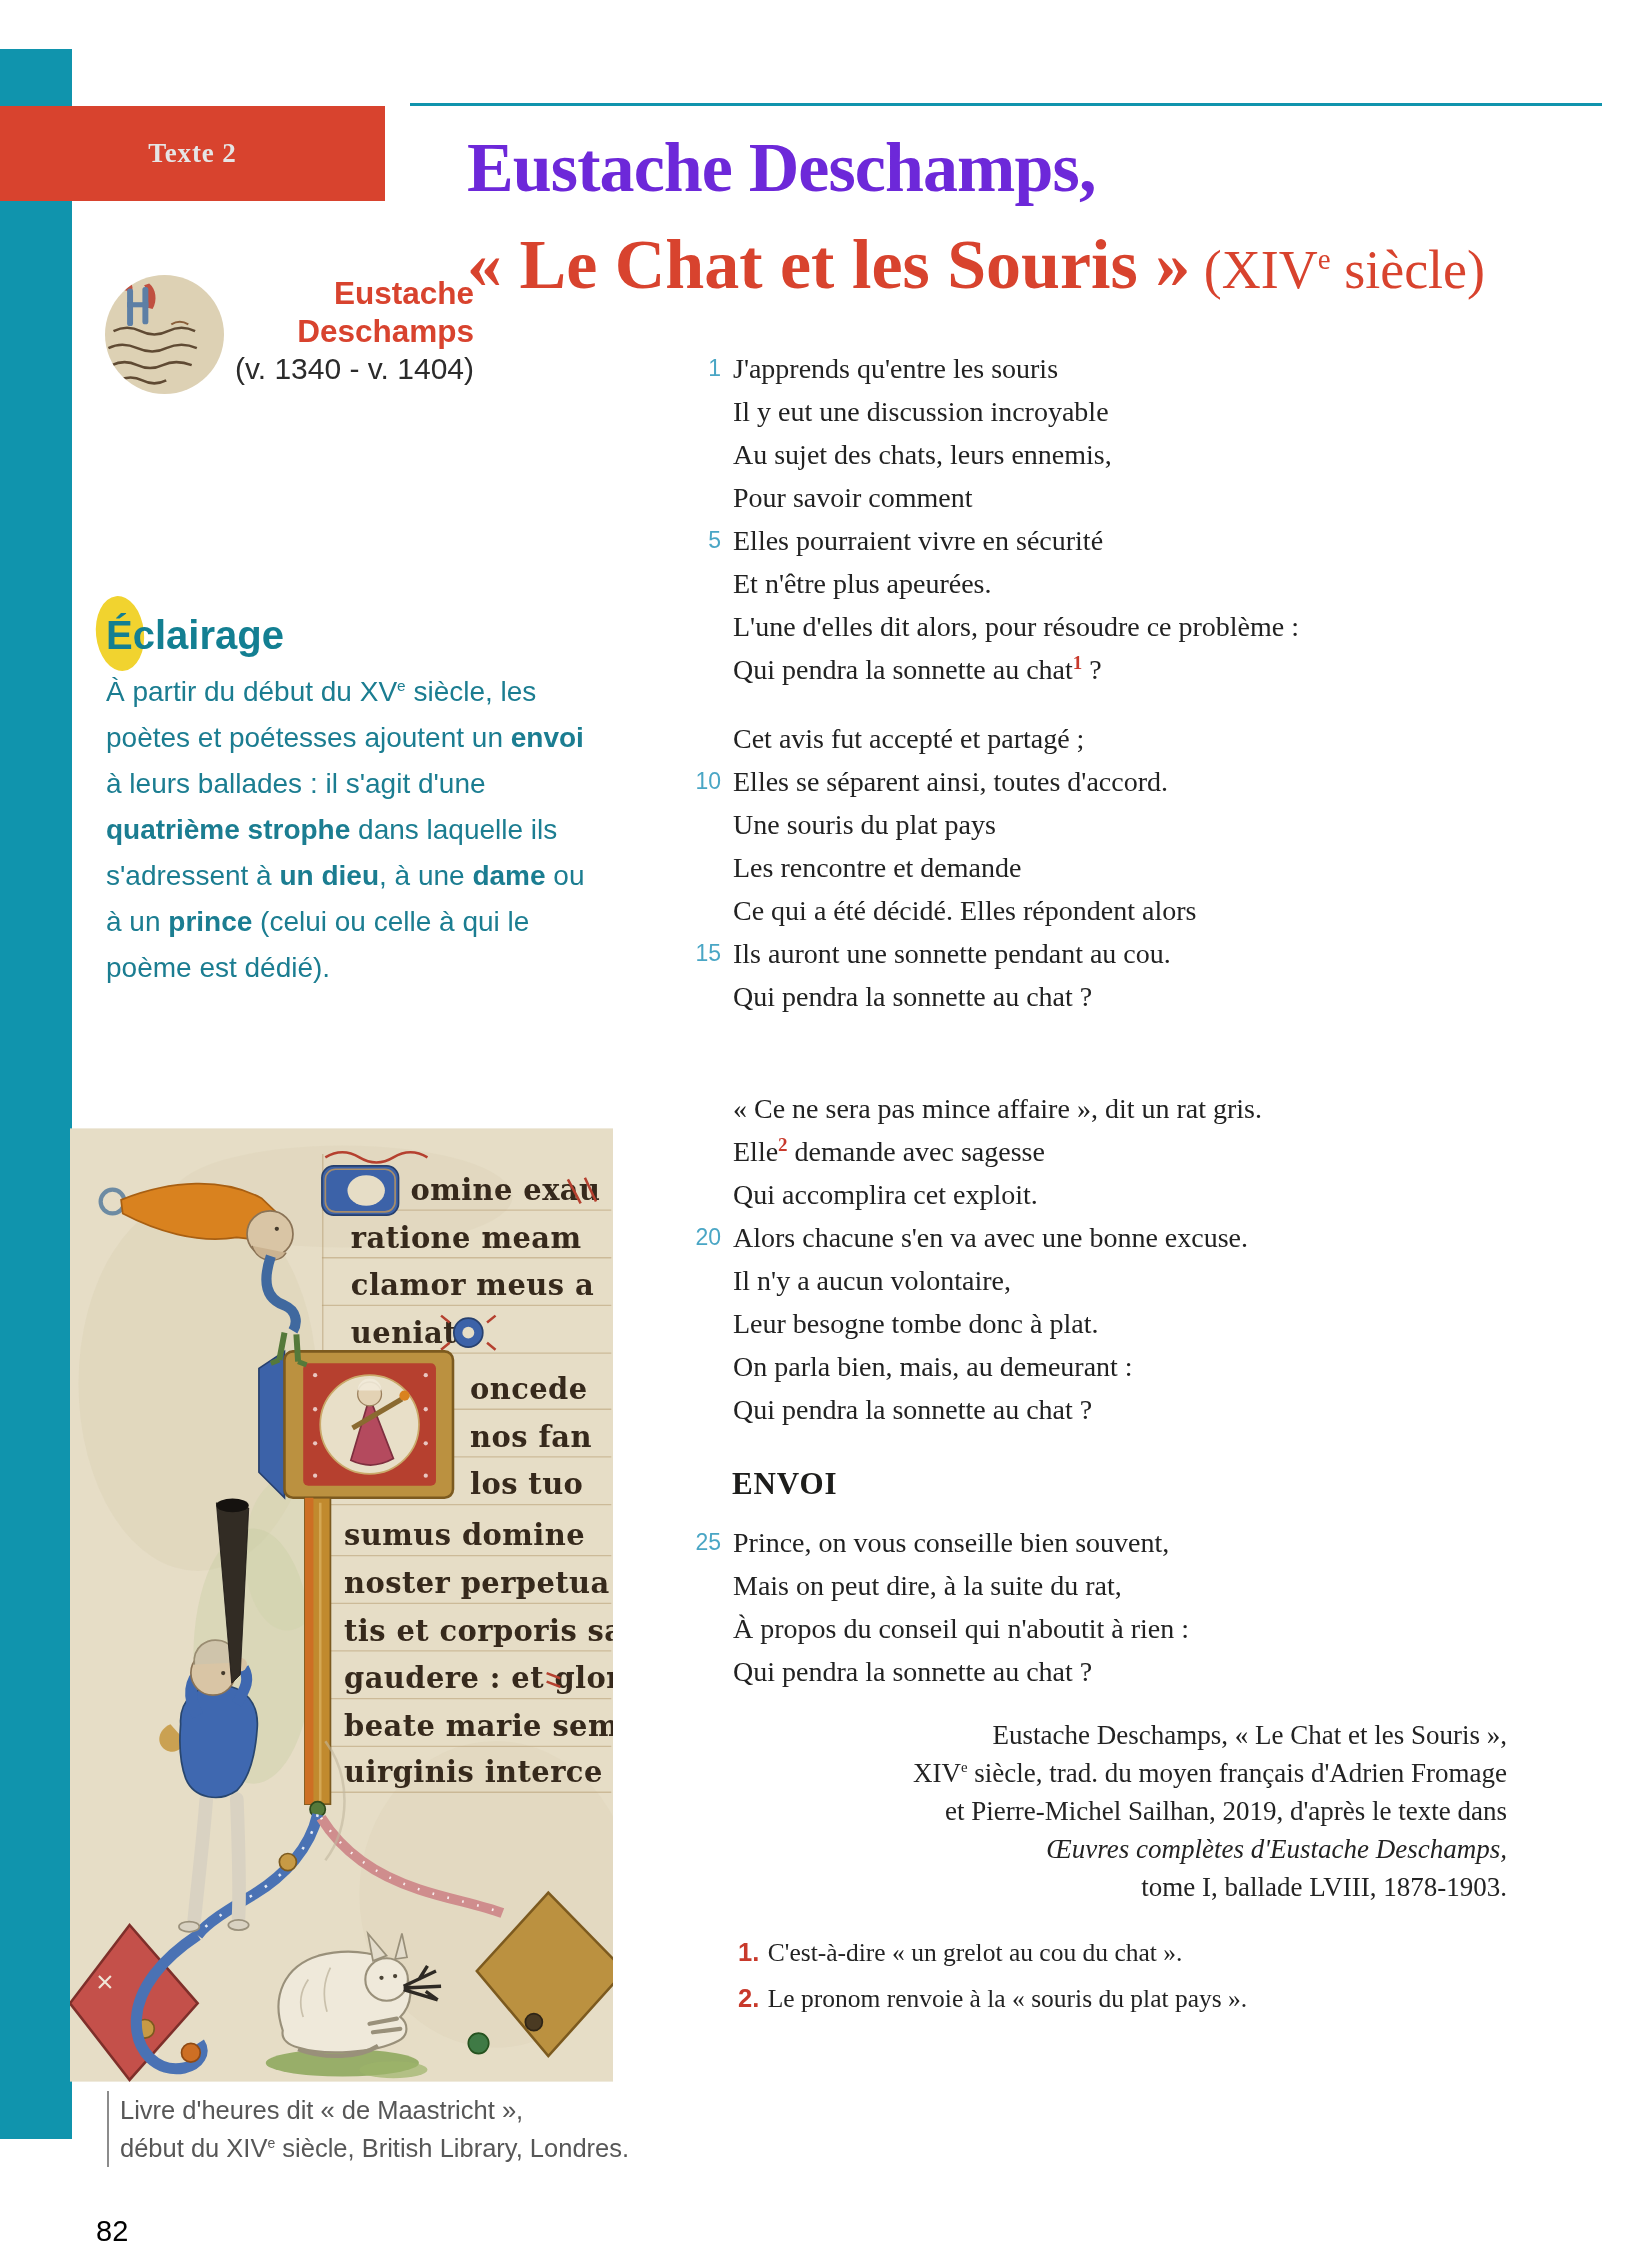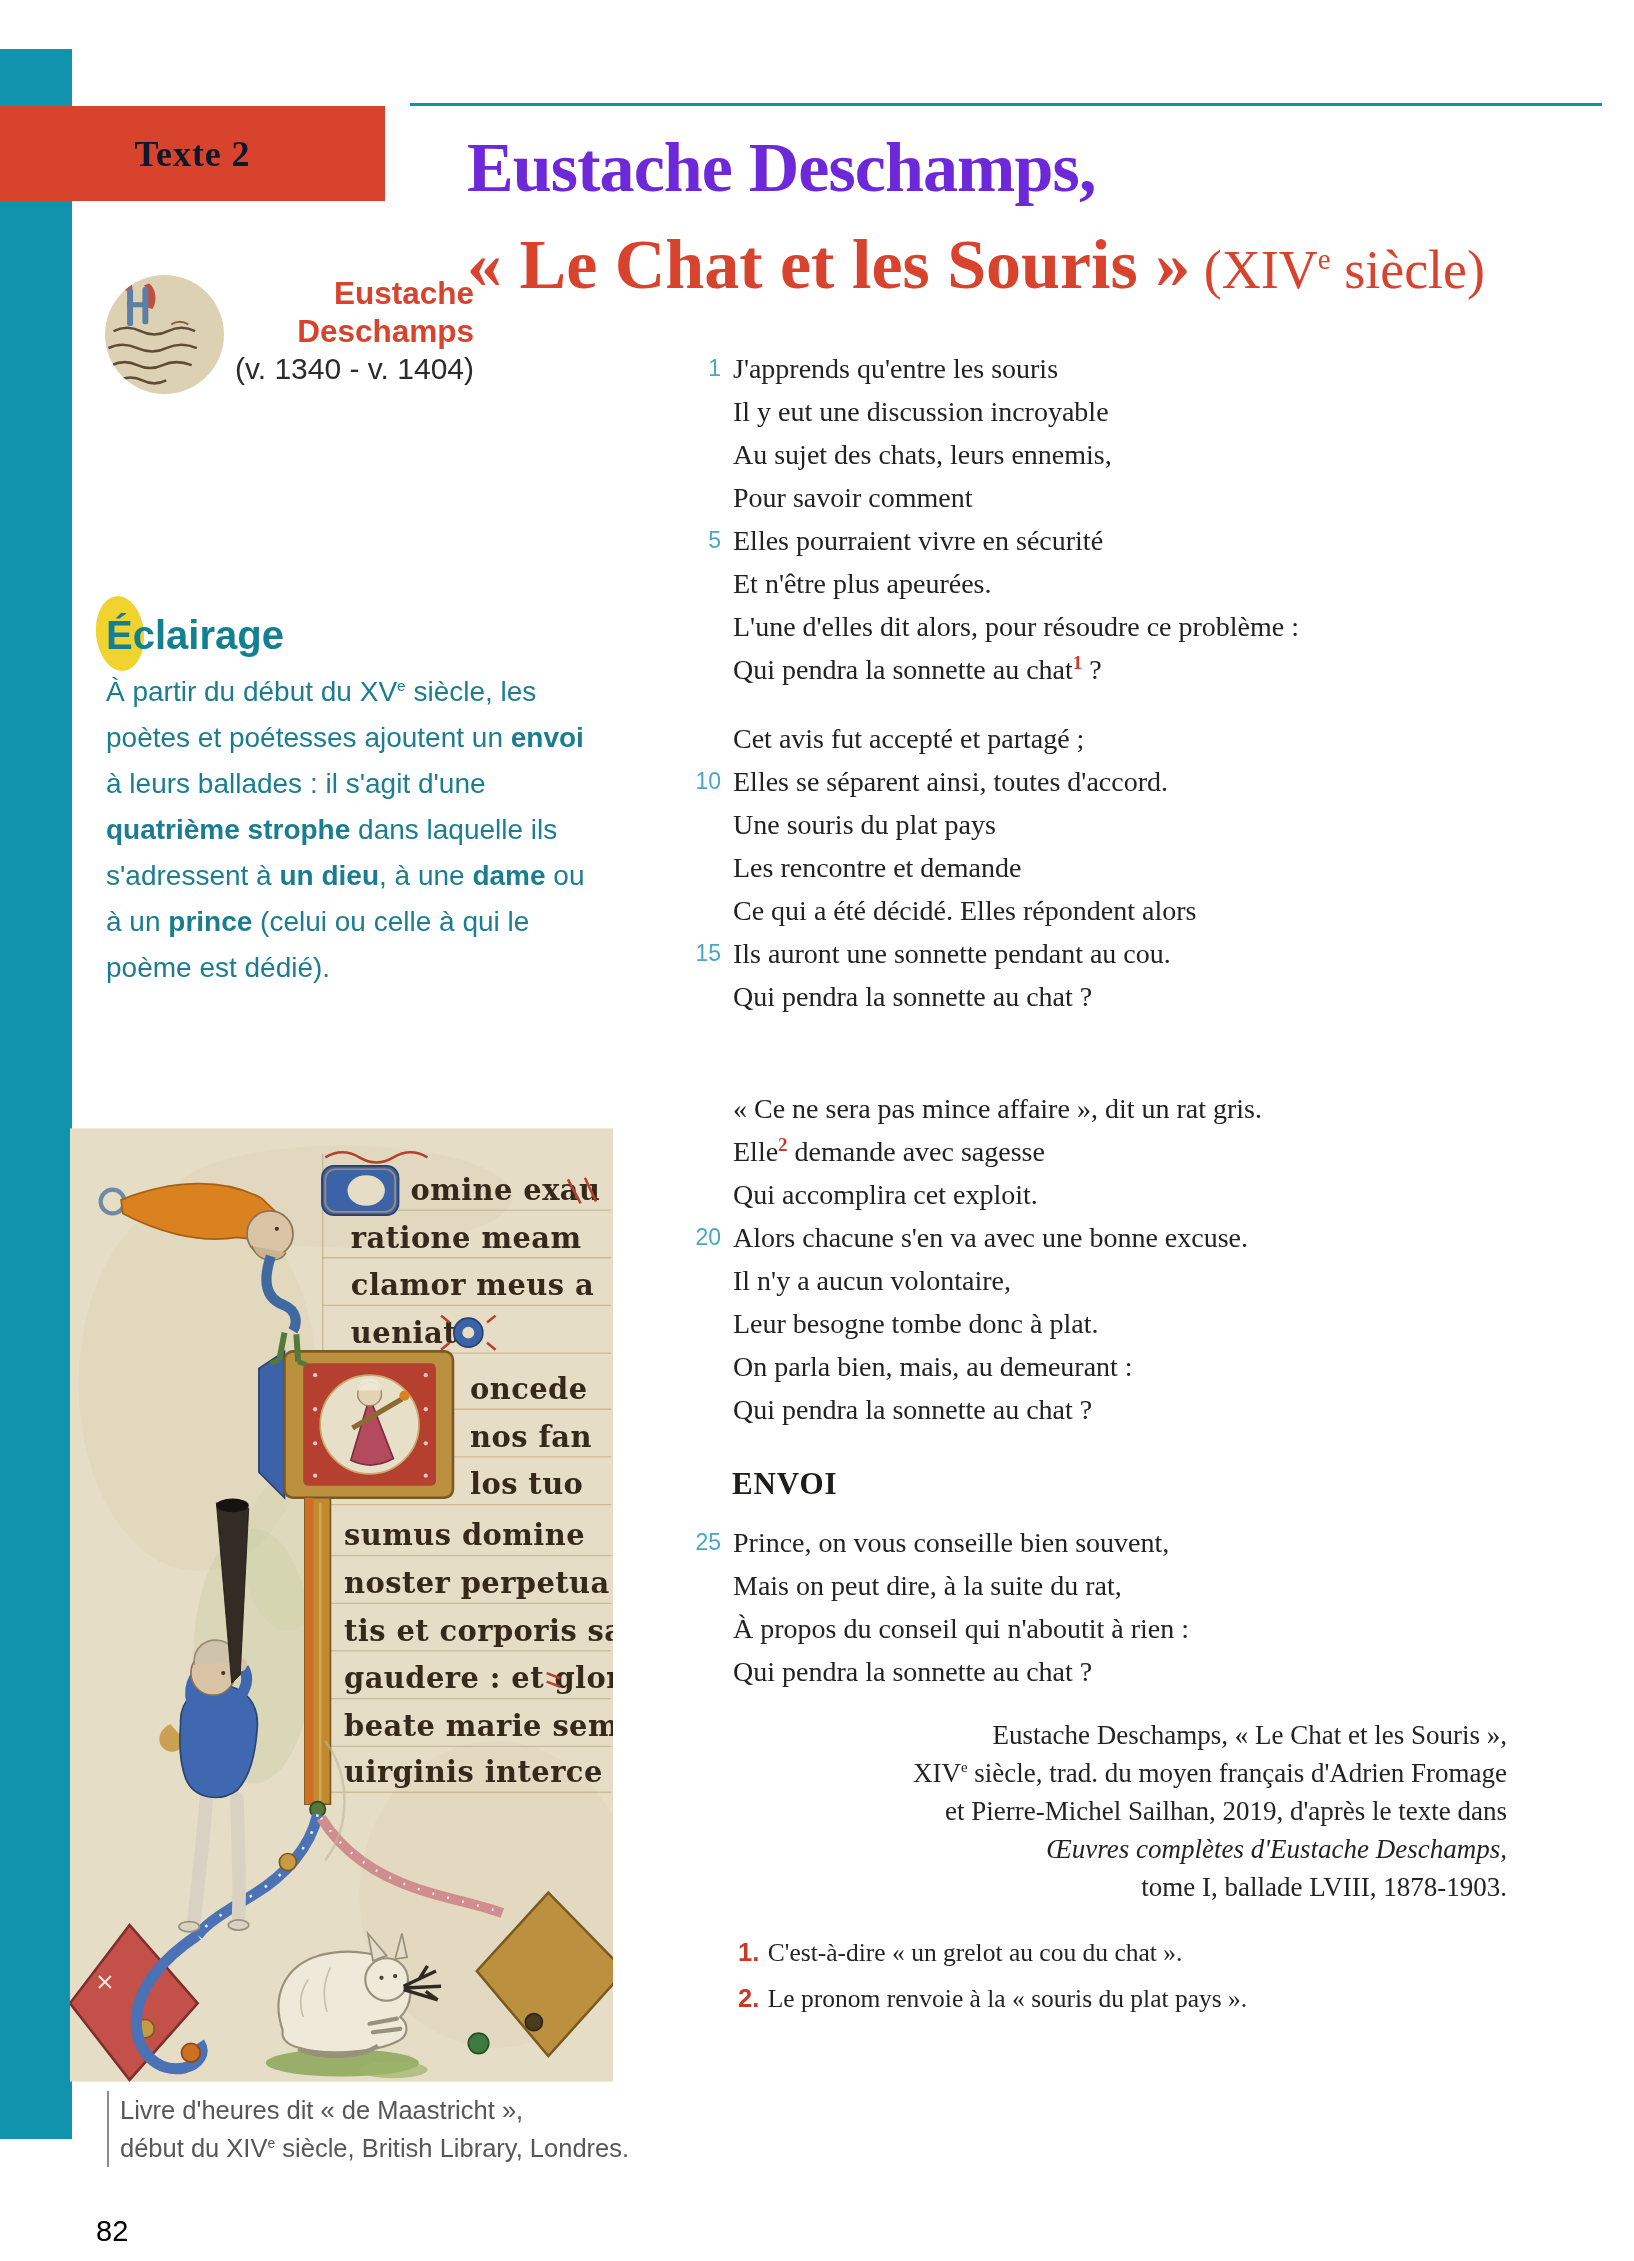--- a/index.html
+++ b/index.html
@@ -6,22 +6,22 @@
   .page{position:relative;width:1635px;height:2261px;background:#ffffff;overflow:hidden;
         font-family:"Liberation Serif",serif;}
   sup{font-size:55%;vertical-align:super;line-height:0;}
 
   
   .teal-bar{position:absolute;left:0;top:49px;width:72px;height:2090px;background:#1094ad;}
 
   
   .badge{position:absolute;left:0;top:106px;width:385px;height:95px;background:#d8432e;
          display:flex;align-items:center;justify-content:center;}
-  .badge span{color:#0f172a;font-family:"Liberation Serif",serif;font-weight:bold;
-              font-size:36px;letter-spacing:0.9px;}
+  .badge span{color:#e5e5e5;font-family:"Liberation Serif",serif;font-weight:bold;
+              font-size:27px;letter-spacing:0.9px;}
 
   
   .top-rule{position:absolute;left:410px;top:103px;width:1192px;height:2.6px;background:#1094ad;}
 
   
   .title{position:absolute;left:467px;top:128px;white-space:nowrap;}
   .title-line1{font-weight:bold;font-size:70px;line-height:80px;color:#6d28d9;letter-spacing:-0.9px;}
   .title-line2{margin-top:17px;font-size:70px;line-height:80px;}
   .title-red{font-weight:bold;color:#d8432e;}
   .century{font-weight:normal;color:#d8432e;font-size:54px;}

